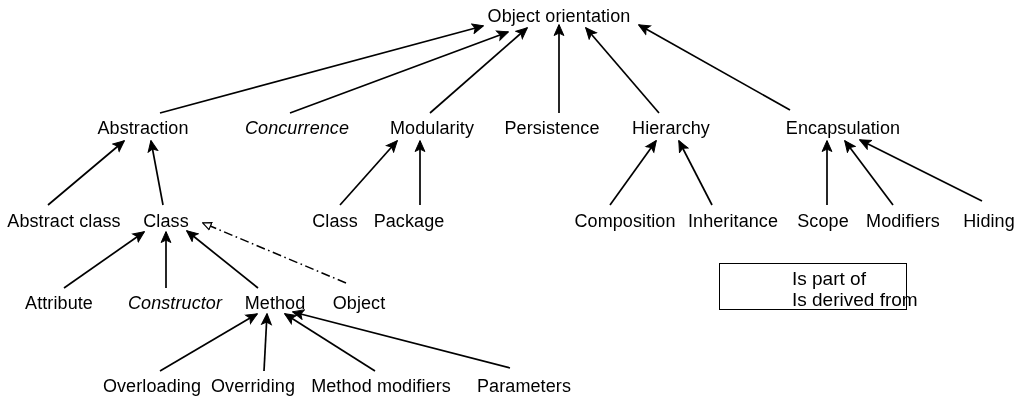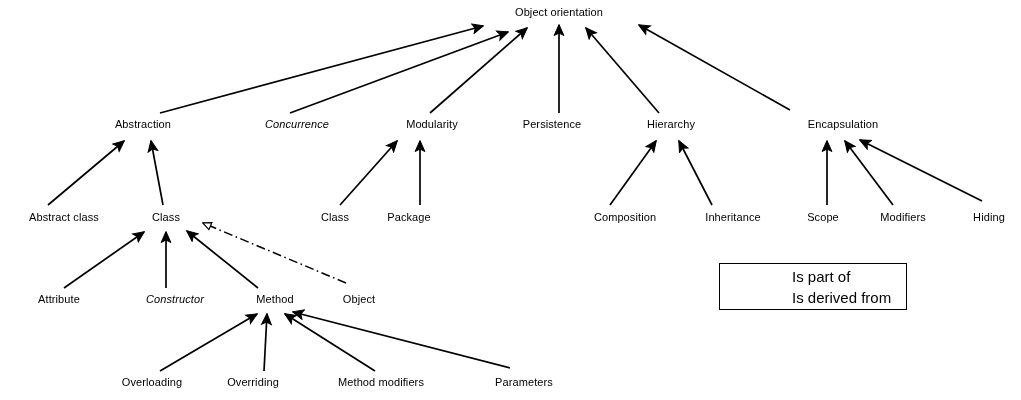--- a/index.html
+++ b/index.html
@@ -18,37 +18,37 @@
   #edge-layer {
     position: absolute;
     left: 0;
     top: 0;
     width: 1021px;
     height: 400px;
   }
   .node {
     position: absolute;
     white-space: nowrap;
-    font-size: 11px;
+    font-size: 18px;
     color: #000000;
     line-height: 1;
     letter-spacing: 0.1px;
   }
   .node.center {
     transform: translateX(-50%);
   }
   .legend-box {
     position: absolute;
     box-sizing: border-box;
     border: 1.4px solid #000000;
     background: #ffffff;
   }
   .legend-label {
     position: absolute;
-    font-size: 15px;
+    font-size: 19px;
     color: #000000;
     white-space: nowrap;
     line-height: 1;
   }
 </style>
 </head>
 <body>
 
 <div id="diagram-root">
 

